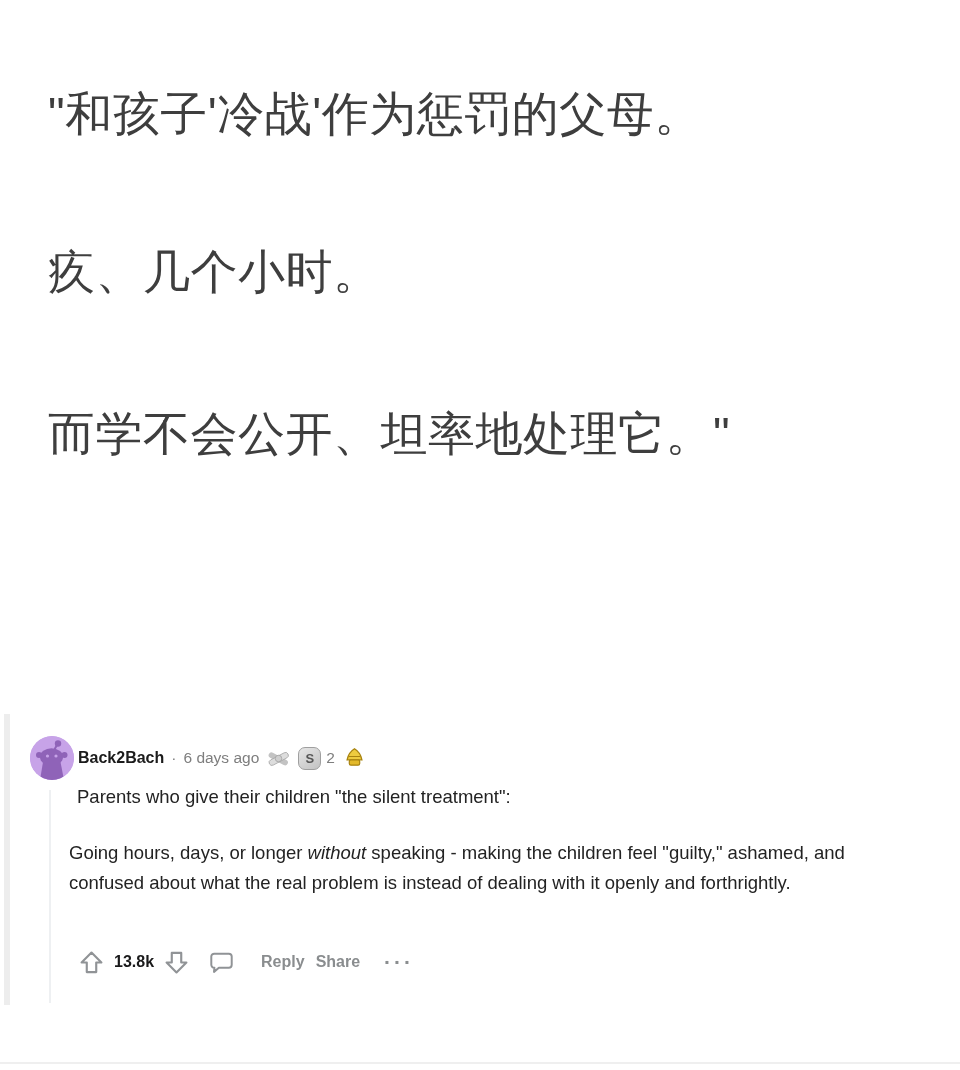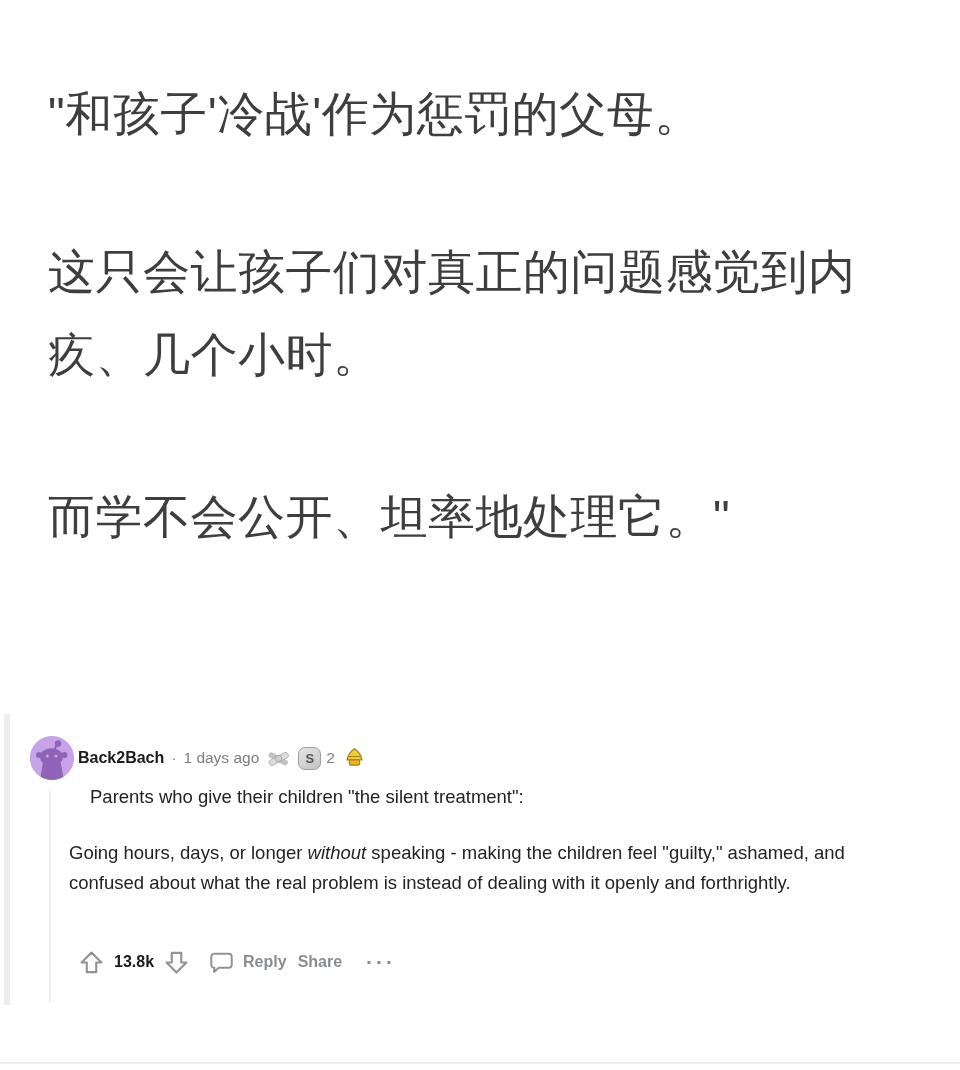--- a/index.html
+++ b/index.html
@@ -54,55 +54,54 @@
   .award { display:inline-flex; align-items:center; justify-content:center; }
   .silver-coin {
     width:21px; height:21px; border-radius:7px;
     background:linear-gradient(145deg,#e6e6e6,#c2c2c2);
     border:1.5px solid #9f9f9f;
     display:flex; align-items:center; justify-content:center;
     font-size:13px; font-weight:800; color:#555555;
   }
 
   .c-title {
-    position:absolute; left:90px; top:74px;
+    position:absolute; left:77px; top:74px;
     font-size:18.5px; color:#232323;
   }
   .c-body {
     position:absolute; left:69px; top:126px; width:818px; margin:0;
     font-size:18.5px; line-height:30px; color:#232323;
   }
   .c-body .it { font-style:italic; }
 
   .actions {
     position:absolute; left:78px; top:234px; height:32px;
     display:flex; align-items:center;
     color:#8a8d8f;
   }
   .vote-count { font-weight:700; color:#1a1a1b; font-size:16px; margin:0 9px; }
   .action-label { font-weight:700; font-size:16px; color:#8a8d8f; }
-  .reply-group { display:flex; align-items:center; gap:9px; margin-left:19px; }
+  .reply-group { display:flex; align-items:center; gap:27px; margin-left:19px; }
   .share-btn { margin-left:11px; }
   .more-btn {
     margin-left:24px; font-size:21px; font-weight:700;
     letter-spacing:3px; color:#8a8d8f; line-height:10px;
   }
   .vote-btn { display:inline-flex; cursor:pointer; }
 
   .bottom-edge {
     position:absolute; left:0; top:1062px; width:960px; height:2px;
     background:#efefef;
   }
 </style>
 </head>
 <body>
 
 <div class="cn-block">
   <div class="cn-line cn-p1">"和孩子'冷战'作为惩罚的父母。</div>
-  <div class="cn-line">这只会让孩子们对真正的问题感觉到内</div>
   <div class="cn-line">疚、几个小时。</div>
   <div class="cn-line cn-p3">而学不会公开、坦率地处理它。"</div>
 </div>
 
 <div class="reddit">
   <div class="left-strip"></div>
   <div class="thread-line"></div>
 
   <div class="avatar">
     <svg width="44" height="44" viewBox="0 0 44 44">
@@ -114,21 +113,21 @@
       <circle cx="34.5" cy="19" r="3" fill="#8f63b8"></circle>
       <path d="M13 26 L30.5 26 L34 44 L10 44 Z" fill="#8f63b8"></path>
       <circle cx="17.5" cy="20" r="1.6" fill="#c7a3e8"></circle>
       <circle cx="26" cy="20" r="1.6" fill="#c7a3e8"></circle>
     </svg>
   </div>
 
   <div class="c-header">
     <span class="author">Back2Bach</span>
     <span class="meta-sep">·</span>
-    <span class="timestamp">1 days ago</span>
+    <span class="timestamp">6 days ago</span>
 
     <span class="award">
       <svg width="25" height="23" viewBox="0 0 24 24">
         <rect x="1" y="9.5" width="22" height="6" rx="3" transform="rotate(28 12 12)" fill="#c3c3c3"></rect>
         <rect x="1" y="9.5" width="22" height="6" rx="3" transform="rotate(-28 12 12)" fill="#dddddd" stroke="#a6a6a6" stroke-width="0.8"></rect>
         <circle cx="12" cy="12" r="3.4" fill="#cfcfcf" stroke="#9f9f9f" stroke-width="0.8"></circle>
       </svg>
     </span>
 
     <span class="award silver-coin">S</span>

